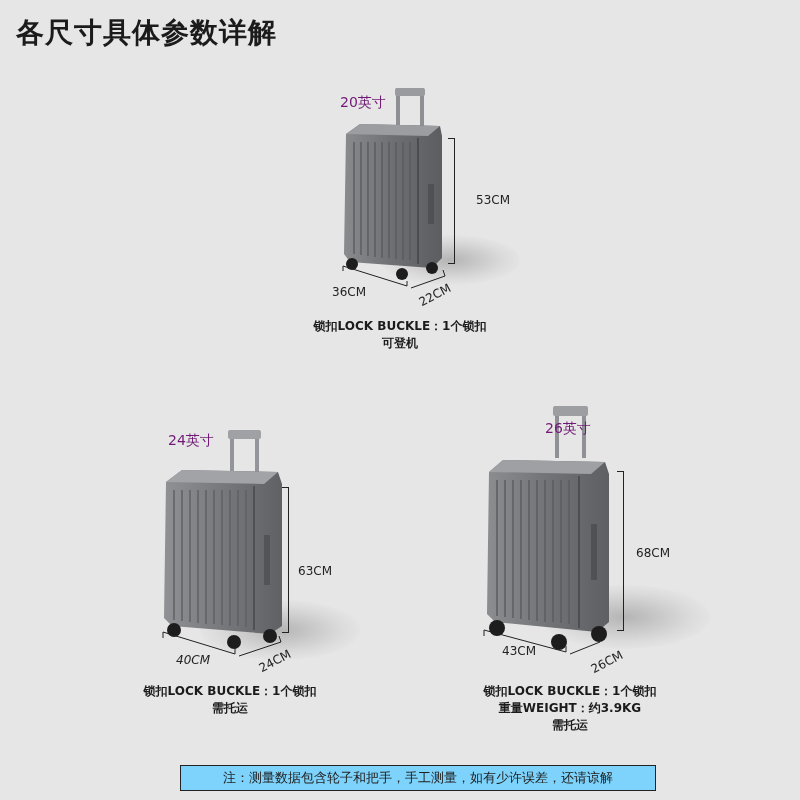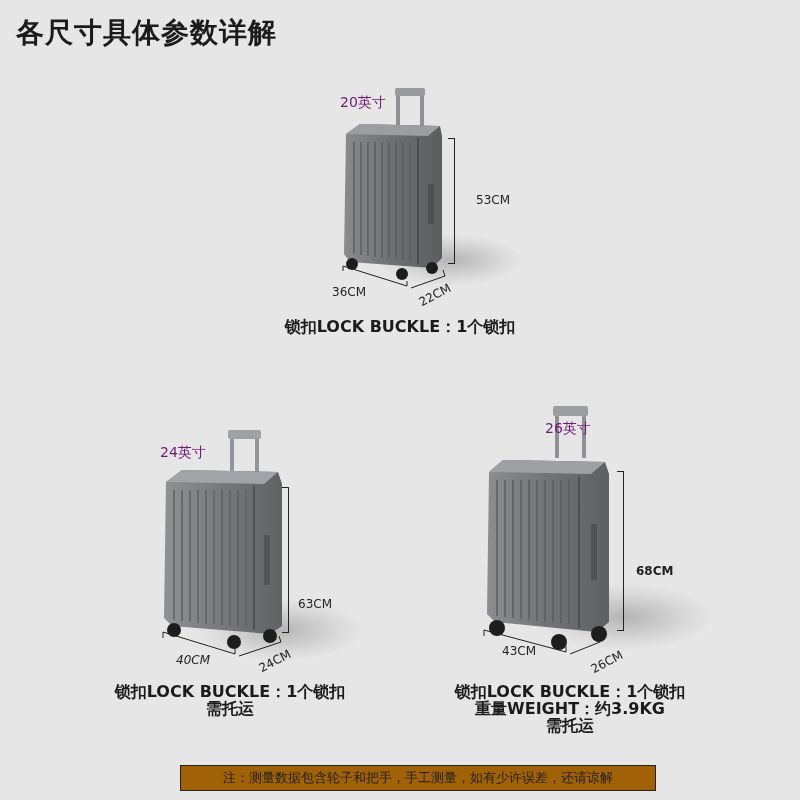--- a/index.html
+++ b/index.html
@@ -2,22 +2,22 @@
 <html><head>
 <meta charset="utf-8">
 <style>
   html,body{margin:0;padding:0;}
   body{width:800px;height:800px;background:#e6e6e6;position:relative;overflow:hidden;font-family:"DejaVu Sans",sans-serif;color:#1a1a1a;}
   .title{position:absolute;left:16px;top:14px;font-size:28px;font-weight:700;letter-spacing:1px;color:#1b1b1b;}
   .size-label{position:absolute;font-size:14px;color:#701a75;}
   .dim{position:absolute;font-size:12px;color:#222;}
   .vline{position:absolute;width:7px;border-top:1px solid #222;border-bottom:1px solid #222;}
   .vline::before{content:"";position:absolute;right:0;top:0;bottom:0;border-right:1px solid #222;}
-  .info{position:absolute;text-align:center;font-size:16px;font-weight:bold;line-height:17px;color:#1b1b1b;}
-  .note{position:absolute;left:180px;top:765px;width:474px;height:24px;border:1px solid #222;font-size:13px;line-height:24px;text-align:center;color:#222;background:#a16207;}
+  .info{position:absolute;text-align:center;font-size:12px;font-weight:bold;line-height:17px;color:#1b1b1b;}
+  .note{position:absolute;left:180px;top:765px;width:474px;height:24px;border:1px solid #222;font-size:13px;line-height:24px;text-align:center;color:#222;background:#7dd3fc;}
   .shadow{position:absolute;border-radius:50%;background:radial-gradient(ellipse at center, rgba(120,120,120,0.45) 0%, rgba(160,160,160,0.15) 55%, rgba(230,230,230,0) 75%);}
   svg{position:absolute;overflow:visible;}
 </style>
 </head>
 <body>
 
 <div class="title">各尺寸具体参数详解</div>
 
 <div>
   <div class="shadow" style="left:380px;top:235px;width:140px;height:50px;"></div>
@@ -58,20 +58,21 @@
     <line x1="0" y1="0" x2="64" y2="20" stroke="#222"></line>
       <line x1="0" y1="0" x2="0" y2="5" stroke="#222"></line>
       <line x1="64" y1="20" x2="64" y2="15" stroke="#222"></line>
     <line x1="68" y1="22" x2="102" y2="10" stroke="#222"></line>
       <line x1="102" y1="10" x2="100" y2="4" stroke="#222"></line>
   </svg>
   <div class="dim" style="left:332px;top:285px;">36CM</div>
   <div class="dim" style="left:418px;top:288px;transform:rotate(-28deg);">22CM</div>
   <div class="info" style="left:280px;top:318px;width:240px;">
     <div>锁扣LOCK BUCKLE：1个锁扣</div>
+    <div>可登机</div>
   </div>
 </div>
 
 <div>
   <div class="shadow" style="left:200px;top:600px;width:160px;height:60px;"></div>
   <svg style="left:162px;top:430px;" width="130" height="220" viewBox="0 0 130 220">
     <defs>
       <linearGradient id="body24" x1="0" x2="1">
         <stop offset="0" stop-color="#909195"></stop>
           <stop offset="0.5" stop-color="#77787c"></stop>
@@ -94,23 +95,23 @@
         <line x1="68" y1="60" x2="68" y2="196"></line>
         <line x1="76" y1="60" x2="76" y2="196"></line>
         <line x1="84" y1="60" x2="84" y2="197"></line>
     </g>
     <line x1="92" y1="56" x2="92" y2="200" stroke="#4f5054" stroke-width="2"></line>
     <rect x="102" y="105" width="6" height="50" fill="#535458"></rect>
     <circle cx="12" cy="200" r="7" fill="#1d1d1d"></circle>
       <circle cx="72" cy="212" r="7" fill="#1d1d1d"></circle>
       <circle cx="108" cy="206" r="7" fill="#1d1d1d"></circle>
   </svg>
-  <div class="size-label" style="left:160px;top:432px;margin-top:12px;">24英寸</div>
+  <div class="size-label" style="left:168px;top:432px;">24英寸</div>
   <div class="vline" style="left:282px;top:487px;height:144px;"></div>
-  <div class="dim" style="left:298px;top:597px;text-align:center;">63CM</div>
+  <div class="dim" style="left:298px;top:564px;text-align:center;">63CM</div>
   <svg style="left:163px;top:632px;" width="130" height="34">
     <line x1="0" y1="0" x2="72" y2="22" stroke="#222"></line>
       <line x1="0" y1="0" x2="0" y2="6" stroke="#222"></line>
       <line x1="72" y1="22" x2="72" y2="16" stroke="#222"></line>
     <line x1="76" y1="24" x2="118" y2="10" stroke="#222"></line>
       <line x1="118" y1="10" x2="116" y2="4" stroke="#222"></line>
   </svg>
   <div class="dim" style="left:176px;top:653px;font-style:italic;">40CM</div>
   <div class="dim" style="left:258px;top:654px;transform:rotate(-28deg);">24CM</div>
   <div class="info" style="left:100px;top:683px;width:260px;">
@@ -147,21 +148,21 @@
         <line x1="82" y1="74" x2="82" y2="218"></line>
     </g>
     <line x1="92" y1="70" x2="92" y2="222" stroke="#4d4e52" stroke-width="2"></line>
     <rect x="104" y="118" width="6" height="56" fill="#505155"></rect>
     <circle cx="10" cy="222" r="8" fill="#1d1d1d"></circle>
       <circle cx="72" cy="236" r="8" fill="#1d1d1d"></circle>
       <circle cx="112" cy="228" r="8" fill="#1d1d1d"></circle>
   </svg>
   <div class="size-label" style="left:505px;top:420px;margin-left:40px;">26英寸</div>
   <div class="vline" style="left:617px;top:471px;height:158px;"></div>
-  <div class="dim" style="left:636px;top:564px;font-weight:bold;">68CM</div>
+  <div class="dim" style="left:636px;top:546px;">68CM</div>
   <svg style="left:484px;top:630px;" width="130" height="30">
     <line x1="0" y1="0" x2="82" y2="22" stroke="#222"></line>
       <line x1="0" y1="0" x2="0" y2="6" stroke="#222"></line>
       <line x1="82" y1="22" x2="82" y2="16" stroke="#222"></line>
     <line x1="86" y1="24" x2="116" y2="12" stroke="#222"></line>
       <line x1="116" y1="12" x2="114" y2="6" stroke="#222"></line>
   </svg>
   <div class="dim" style="left:502px;top:644px;">43CM</div>
   <div class="dim" style="left:590px;top:655px;transform:rotate(-28deg);">26CM</div>
   <div class="info" style="left:440px;top:683px;width:260px;">

